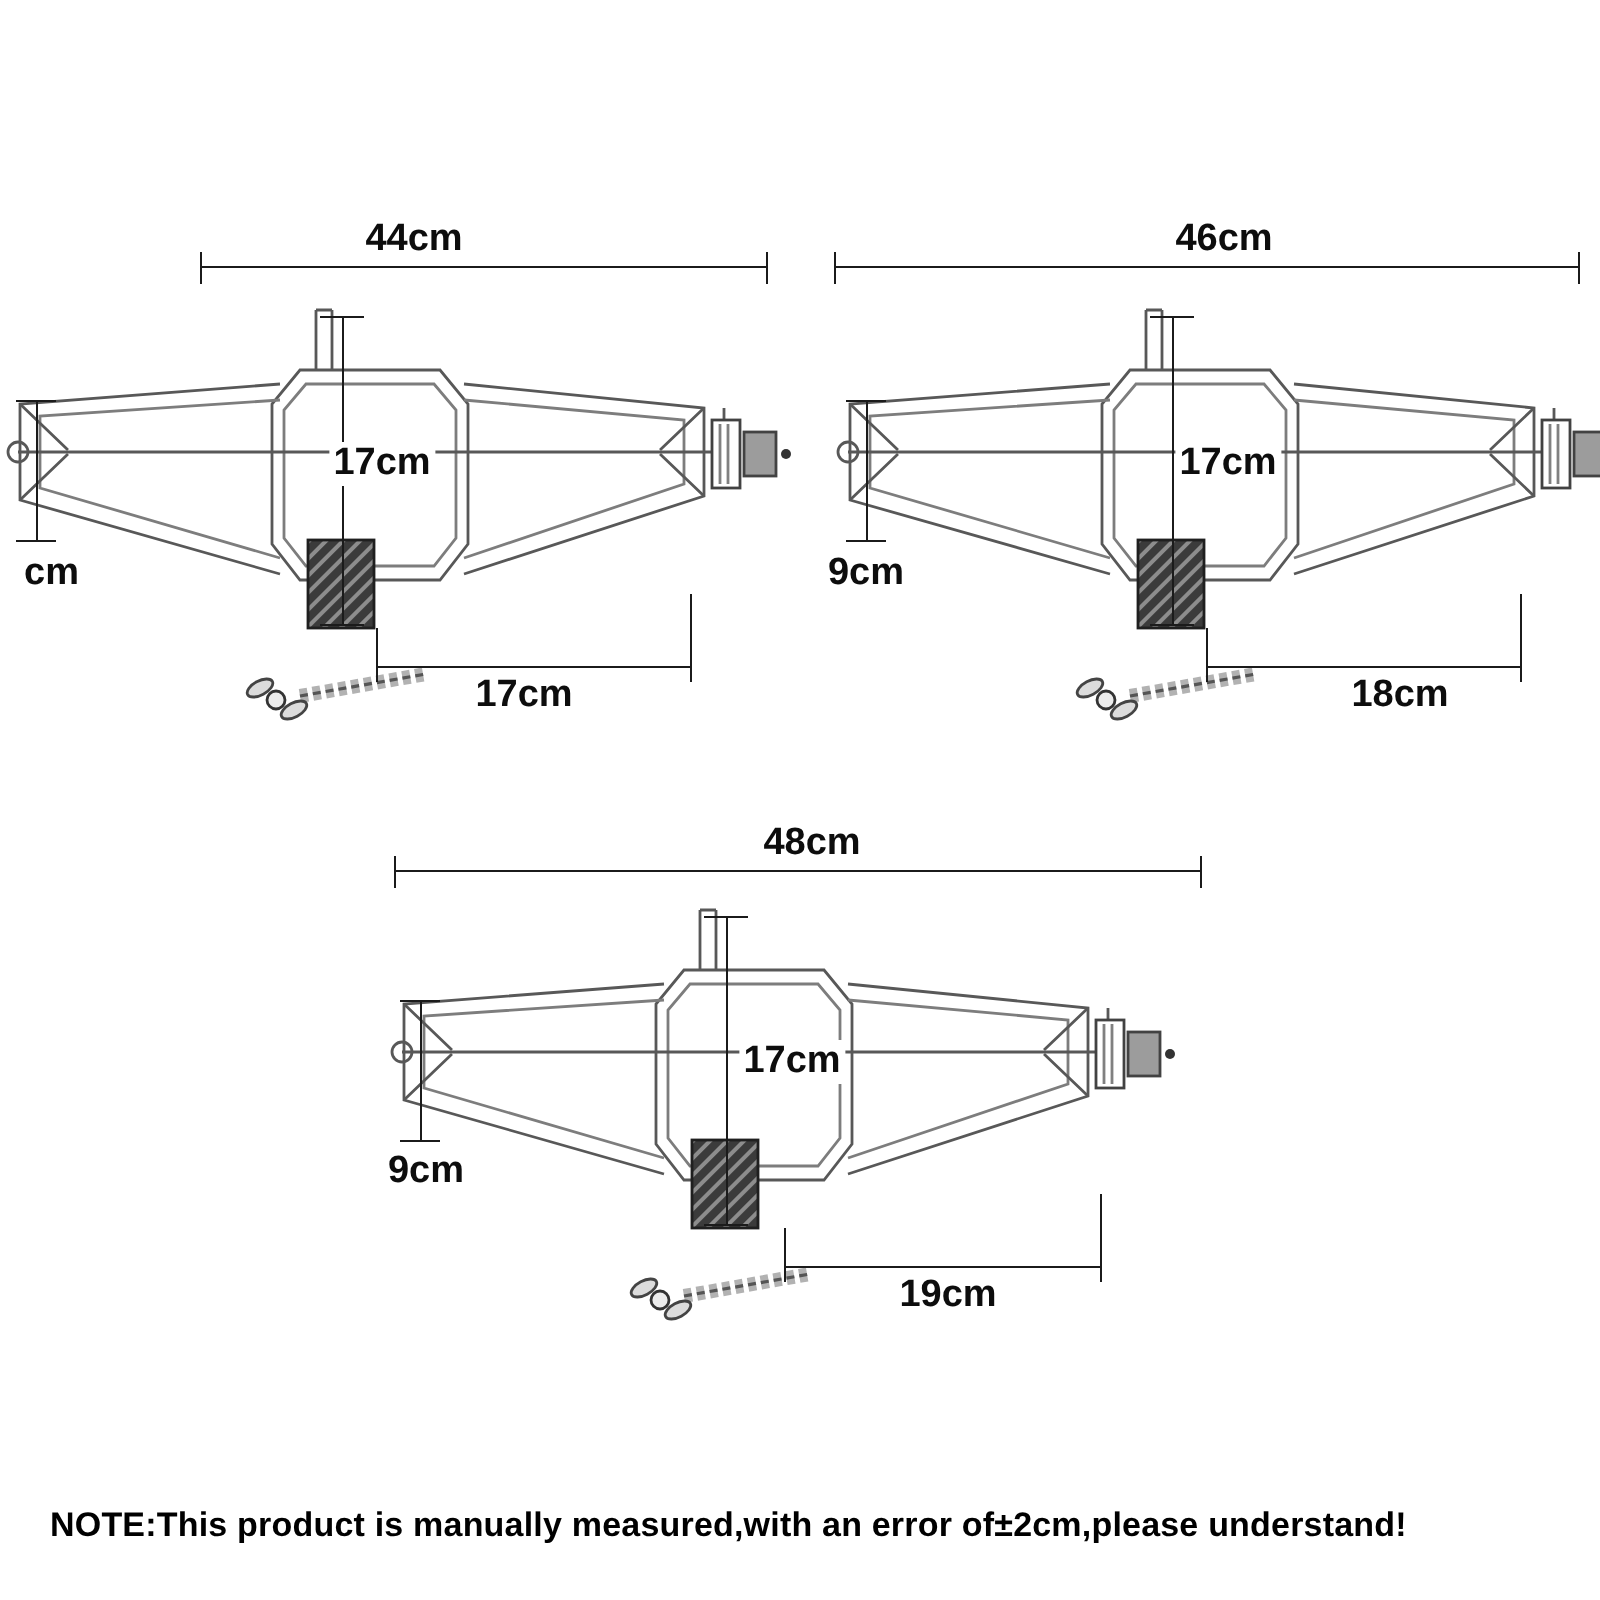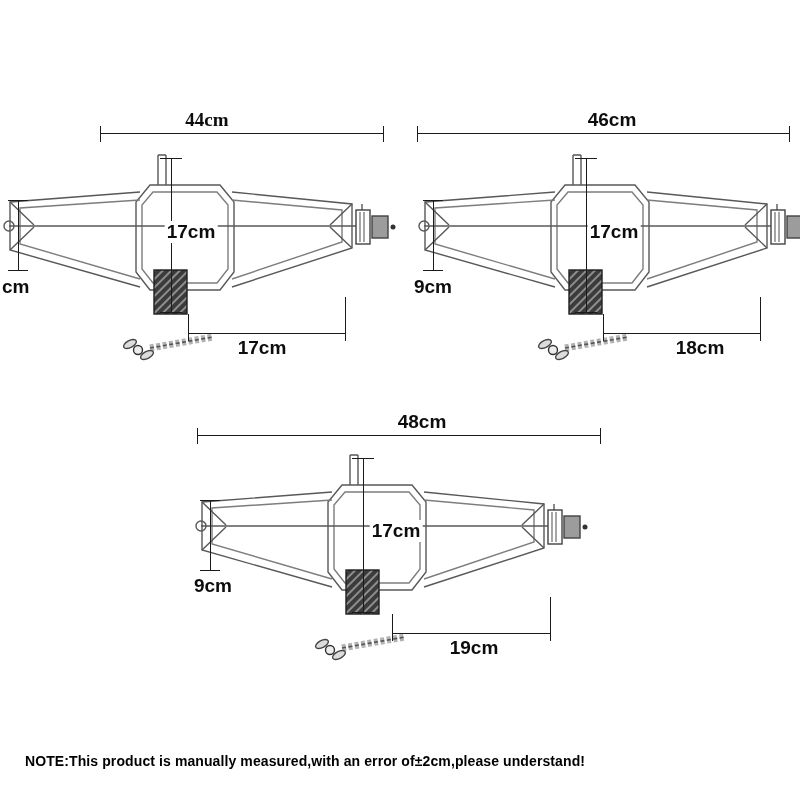--- a/index.html
+++ b/index.html
@@ -42,21 +42,21 @@
     line-height: 22px;
   }
   .dim-label.edge {
     transform: none;
     padding: 0;
   }
   .note {
     position: absolute;
     left: 25px;
     top: 753px;
-    font-size: 14px;
+    font-size: 17px;
     font-weight: 700;
     color: #000000;
     white-space: nowrap;
     letter-spacing: 0.1px;
   }
 </style>
 </head>
 <body>
 
 <div id="stage">
@@ -118,31 +118,31 @@
 
     <use href="#hanger-shape" x="0" y="152"></use>
     <use href="#hanger-shape" x="415" y="152"></use>
     <use href="#hanger-shape" x="192" y="452"></use>
   </svg>
 
   <div>
     <div class="hline" style="left:100px; top:133px; width:283px;"></div>
     <div class="vline" style="left:100px; top:126px; height:16px;"></div>
     <div class="vline" style="left:383px; top:126px; height:16px;"></div>
-    <div class="dim-label" style="left:207px; top:109px;font-family:Liberation Serif, serif;">44cm</div>
+    <div class="dim-label" style="left:207px; top:109px;">44cm</div>
 
     <div class="vline" style="left:171px; top:158px; height:154px;"></div>
     <div class="hline" style="left:160px; top:158px; width:22px;"></div>
     <div class="hline" style="left:160px; top:312px; width:22px;"></div>
     <div class="dim-label" style="left:191px; top:221px;">17cm</div>
 
     <div class="vline" style="left:18px; top:200px; height:70px;"></div>
     <div class="hline" style="left:8px; top:200px; width:20px;"></div>
     <div class="hline" style="left:8px; top:270px; width:20px;"></div>
-    <div class="dim-label edge" style="left:2px; top:276px;">cm</div>
+    <div class="dim-label edge" style="left:12px; top:276px;">cm</div>
 
     <div class="hline" style="left:188px; top:333px; width:157px;"></div>
     <div class="vline" style="left:188px; top:314px; height:27px;"></div>
     <div class="vline" style="left:345px; top:297px; height:44px;"></div>
     <div class="dim-label" style="left:262px; top:337px;">17cm</div>
   </div>
 
   <div>
     <div class="hline" style="left:417px; top:133px; width:373px;"></div>
     <div class="vline" style="left:417px; top:126px; height:16px;"></div>
@@ -162,21 +162,21 @@
     <div class="hline" style="left:603px; top:333px; width:157px;"></div>
     <div class="vline" style="left:603px; top:314px; height:27px;"></div>
     <div class="vline" style="left:760px; top:297px; height:44px;"></div>
     <div class="dim-label" style="left:700px; top:337px;">18cm</div>
   </div>
 
   <div>
     <div class="hline" style="left:197px; top:435px; width:403px;"></div>
     <div class="vline" style="left:197px; top:428px; height:16px;"></div>
     <div class="vline" style="left:600px; top:428px; height:16px;"></div>
-    <div class="dim-label" style="left:422px; top:411px;">48cm</div>
+    <div class="dim-label" style="left:406px; top:411px;">48cm</div>
 
     <div class="vline" style="left:363px; top:458px; height:154px;"></div>
     <div class="hline" style="left:352px; top:458px; width:22px;"></div>
     <div class="hline" style="left:352px; top:612px; width:22px;"></div>
     <div class="dim-label" style="left:396px; top:520px;">17cm</div>
 
     <div class="vline" style="left:210px; top:500px; height:70px;"></div>
     <div class="hline" style="left:200px; top:500px; width:20px;"></div>
     <div class="hline" style="left:200px; top:570px; width:20px;"></div>
     <div class="dim-label" style="left:213px; top:575px;">9cm</div>

